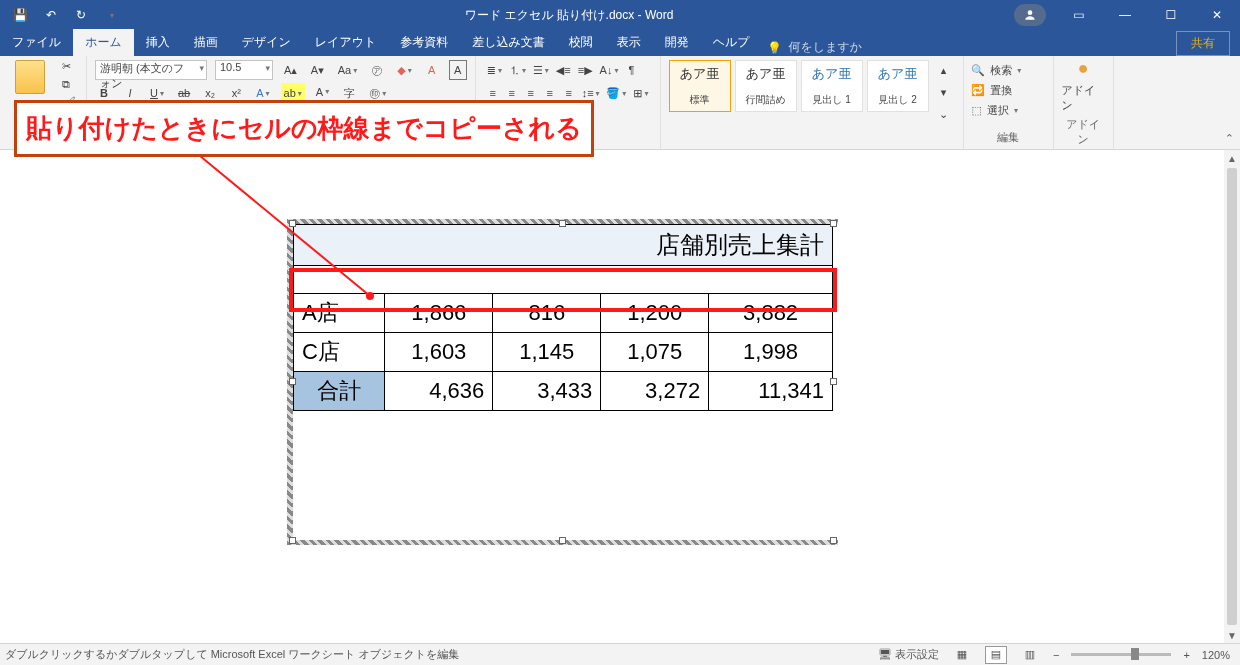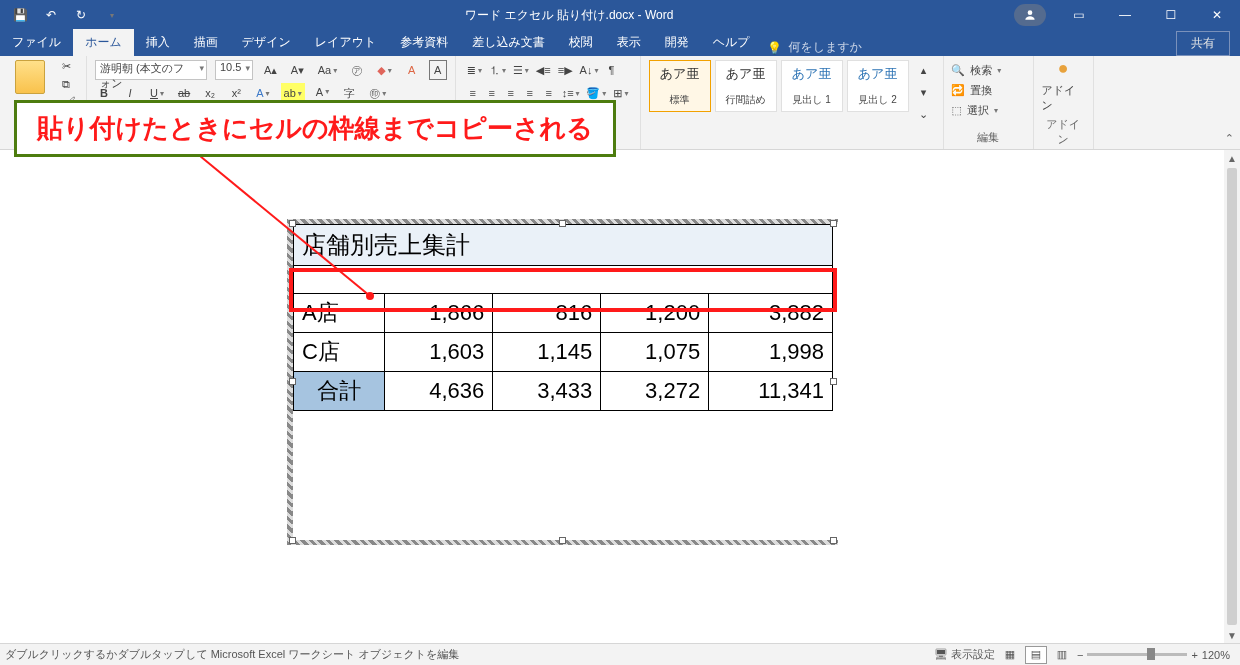--- a/index.html
+++ b/index.html
@@ -8,21 +8,21 @@
 .titlebar .qat{display:flex;align-items:center;padding-left:8px;gap:4px}
 .titlebar .qat-btn{width:26px;height:26px;display:flex;align-items:center;justify-content:center;cursor:pointer}
 .titlebar .title{flex:1;text-align:center}
 .titlebar .win-controls{display:flex;align-items:center}
 .titlebar .win-btn{width:46px;height:30px;display:flex;align-items:center;justify-content:center;cursor:pointer}
 .titlebar .account{width:32px;height:22px;background:#546b8f;border-radius:11px;display:flex;align-items:center;justify-content:center;margin-right:10px}
 .tabs{height:26px;background:#2b579a;display:flex;align-items:flex-end;font-size:12px}
 .tab{padding:5px 12px;color:#fff;cursor:pointer}
 .tab.active{background:#f3f3f3;color:#2b579a}
 .tellme{display:flex;align-items:center;color:#cdd7e8;margin-left:6px;gap:6px}
-.share-btn{margin-left:auto;margin-right:10px;padding:3px 14px;border:1px solid #7a91bb;color:#e5e5e5;cursor:pointer}
+.share-btn{margin-left:auto;margin-right:10px;padding:3px 14px;border:1px solid #7a91bb;color:#eab308;cursor:pointer}
 .ribbon{height:94px;background:#f3f3f3;border-bottom:1px solid #d6d6d6;display:flex;font-size:11px;color:#444;position:relative}
 .rgroup{border-right:1px solid #e0e0e0;padding:4px 8px 2px;display:flex;flex-direction:column;justify-content:space-between}
 .rgroup-inner{display:flex;align-items:flex-start;gap:6px}
 .rgroup-label{text-align:center;font-size:11px;color:#666;padding-bottom:2px}
 .clip{width:44px;display:flex;flex-direction:column;align-items:center}
 .clip-ico{width:30px;height:34px;background:linear-gradient(#ffe08a,#f9c24c);border:1px solid #caa23e;border-radius:2px;position:relative}
 .mini{display:flex;flex-direction:column;gap:4px;margin-left:4px}
 .mini span{width:16px;height:14px}
 .font-group .row{display:flex;align-items:center;gap:8px;margin-bottom:3px}
 .fsel{height:20px;border:1px solid #c4c4c4;background:#fff;font-size:11px;padding:0 14px 0 4px;position:relative}
@@ -33,53 +33,53 @@
 .para-group .row{display:flex;gap:1px;margin-bottom:3px}
 .styles{display:flex;gap:4px}
 .style-item{width:62px;height:52px;border:1px solid #e0e0e0;background:#fff;display:flex;flex-direction:column;align-items:center;justify-content:space-between;padding:4px 0;cursor:pointer;font-size:10px}
 .style-item .prev{font-size:13px;color:#333}
 .style-item.sel{border-color:#f2a100;background:#fff7e6}
 .edit-group{width:90px}
 .edit-row{display:flex;align-items:center;gap:5px;height:20px;cursor:pointer;font-size:11px}
 .addin{width:60px;display:flex;flex-direction:column;align-items:center;justify-content:center;gap:4px}
 .collapse{position:absolute;right:6px;bottom:4px;cursor:pointer;color:#666}
 
-.callout{position:absolute;top:100px;left:14px;border:3px solid #4d7c0f;background:#fff;padding:8px 20px;font-size:26px;font-weight:700;color:#ff1a1a;z-index:20;font-family:"MS Gothic","Meiryo"}
+.callout{position:absolute;top:100px;left:14px;border:3px solid #c2410c;background:#fff;padding:8px 9px;font-size:26px;font-weight:700;color:#ff1a1a;z-index:20;font-family:"MS Gothic","Meiryo"}
 .callout-line{position:absolute;top:156px;left:200px;width:200px;height:160px;z-index:19;pointer-events:none}
 
 .doc-area{position:absolute;top:150px;left:0;right:0;bottom:22px;background:#fff;display:flex;justify-content:center;overflow:hidden}
 .page-shadow{width:920px;background:#fff;position:relative}
 .vscroll{position:absolute;right:0;top:150px;bottom:22px;width:16px;background:#f3f3f3;display:flex;flex-direction:column;align-items:center}
 .vscroll .arr{height:16px;width:16px;display:flex;align-items:center;justify-content:center;color:#666;cursor:pointer;font-size:10px}
 .vscroll .thumb{width:10px;flex:1;background:#cfcfcf;margin:2px 0;border-radius:2px}
 
 .embed{position:absolute;top:74px;left:133px;width:540px;height:316px}
 .handles{position:absolute;border:1px solid #a0a0a0}
 .handles.outer{top:-6px;left:-6px;right:-6px;bottom:-6px}
 .handle{width:7px;height:7px;background:#fff;border:1px solid #666;position:absolute}
 .h-tl{top:-4px;left:-4px}.h-tr{top:-4px;right:-4px}.h-bl{bottom:-4px;left:-4px}.h-br{bottom:-4px;right:-4px}
 .h-t{top:-4px;left:50%;margin-left:-4px}.h-b{bottom:-4px;left:50%;margin-left:-4px}
 .h-l{left:-4px;top:50%;margin-top:-4px}.h-r{right:-4px;top:50%;margin-top:-4px}
 .hatched{background:repeating-linear-gradient(45deg,#888 0 3px,#ddd 3px 6px)}
 
 table.data{border-collapse:collapse;width:100%;font-family:"MS Gothic","Meiryo";font-size:22px}
 table.data td{border:1px solid #000;padding:4px 8px;height:38px}
-table.data .title-row td{background:#eaf1f8;text-align:left;font-size:24px}
+table.data .title-row td{background:#eaf1f8;text-align:right;font-size:24px}
 table.data .blank-row td{height:28px}
 table.data .hdr td{background:#a6c4e0;text-align:center}
-table.data .body td{text-align:right}
+table.data .body td{text-align:center}
 table.data .body td:first-child{text-align:left}
 table.data .sum td{text-align:right}
 table.data .sum td:first-child{background:#a6c4e0;text-align:center}
 .dbl-top td{border-top:3px double #000}
 .redbox{position:absolute;border:4px solid #ff1a1a;pointer-events:none}
 
 .statusbar{position:absolute;bottom:0;left:0;right:0;height:22px;background:#f3f3f3;border-top:1px solid #d6d6d6;display:flex;align-items:center;font-size:11px;color:#555}
 .statusbar .msg{padding-left:5px;flex:1}
-.statusbar .right{display:flex;align-items:center;gap:4px;padding-right:10px}
+.statusbar .right{display:flex;align-items:center;gap:12px;padding-right:10px}
 .view-btn{width:22px;height:18px;display:flex;align-items:center;justify-content:center;cursor:pointer;border:1px solid transparent}
 .view-btn.active{border-color:#999;background:#fff}
 .zoom-slider{width:100px;height:3px;background:#bbb;position:relative}
 .zoom-slider .knob{width:8px;height:12px;background:#888;position:absolute;top:-5px;left:60px}
 </style>
 </head>
 <body>
 
 <div class="titlebar">
   <div class="qat">
@@ -134,21 +134,21 @@
         <span>⧉</span>
         <span>🖌</span>
       </div>
     </div>
   </div>
 
   <div class="rgroup font-group">
     <div>
       <div class="row">
         <div class="fsel" style="width:112px">游明朝 (本文のフォン</div>
-        <div class="fsel" style="width:38px">10.5</div>
+        <div class="fsel" style="width:58px">10.5</div>
         <div class="rb">A▴</div>
         <div class="rb">A▾</div>
         <div class="rb dd">Aa</div>
         <div class="rb">㋐</div>
         <div class="rb dd" style="color:#e0655b">◆</div>
         <div class="rb" style="color:#d64">A</div>
         <div class="rb" style="border:1px solid #777;padding:0 3px">A</div>
       </div>
       <div class="row btns">
         <div class="rb">

